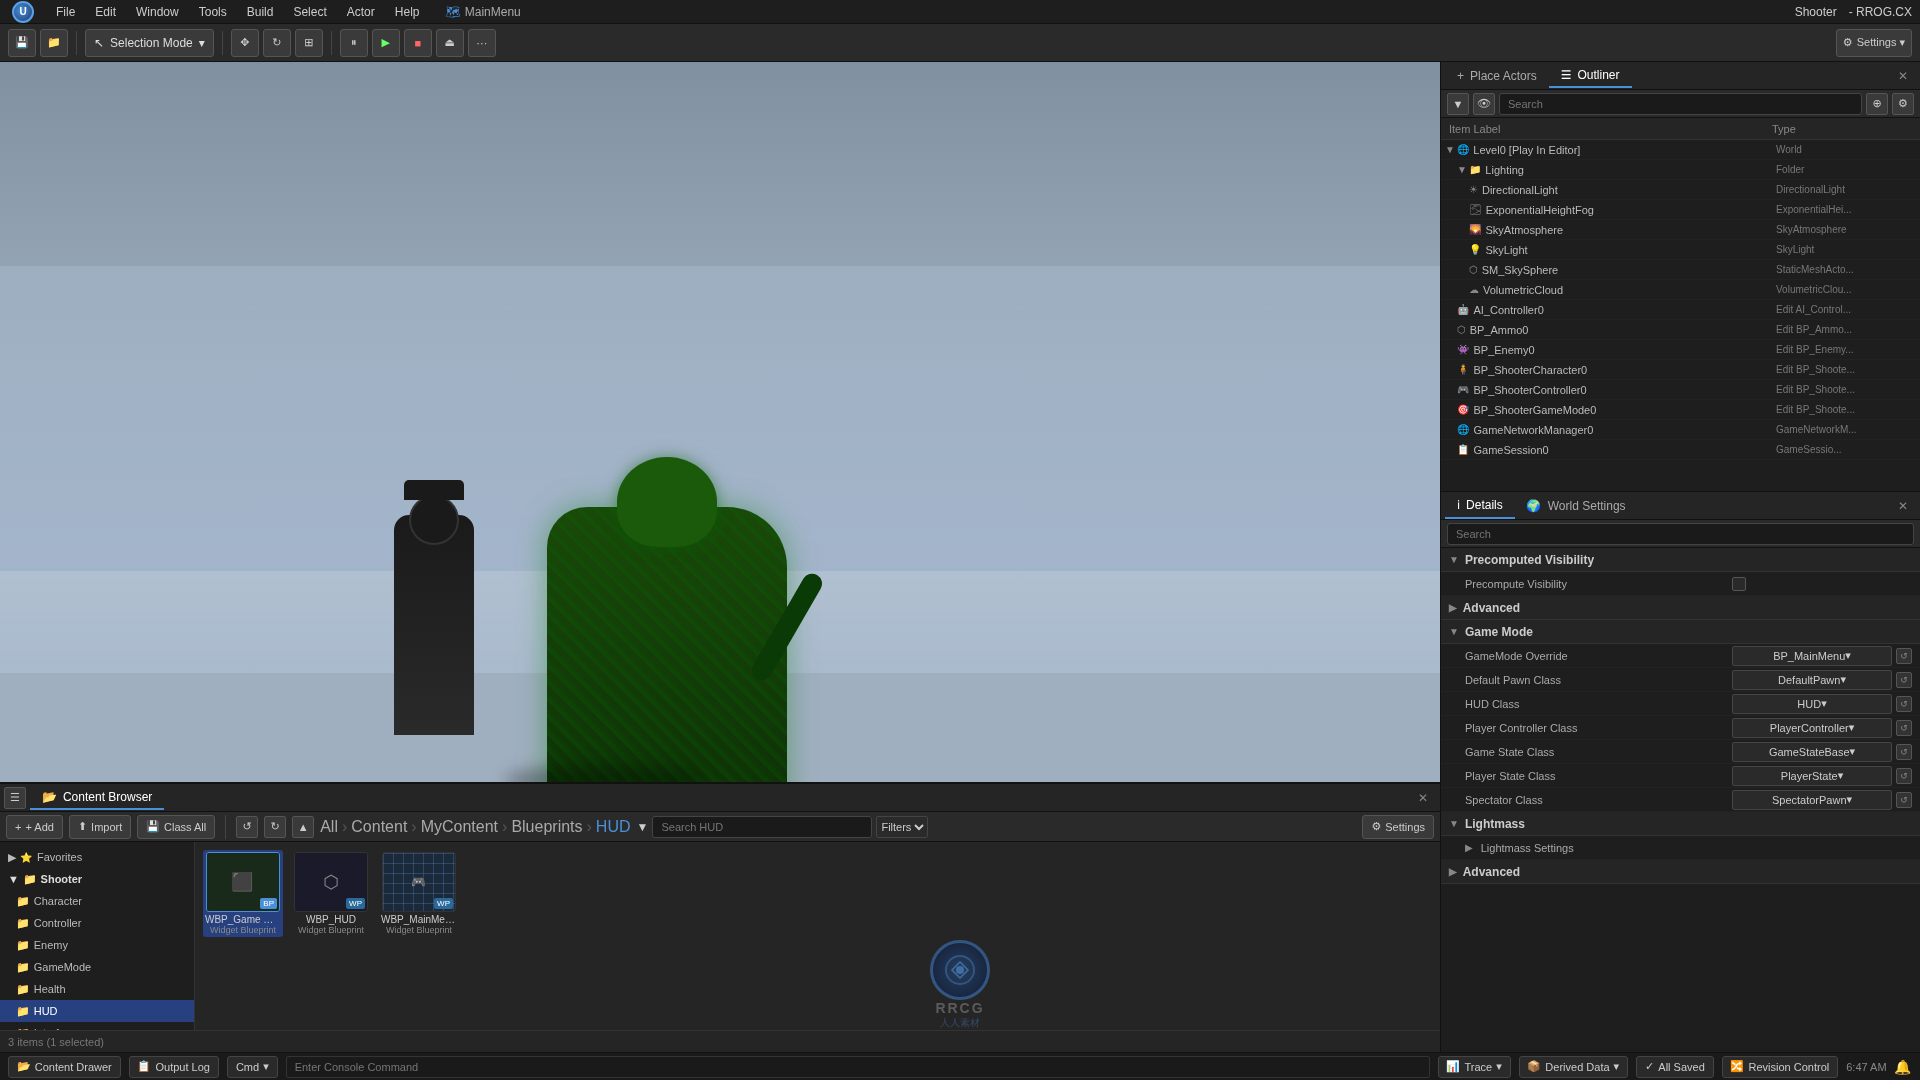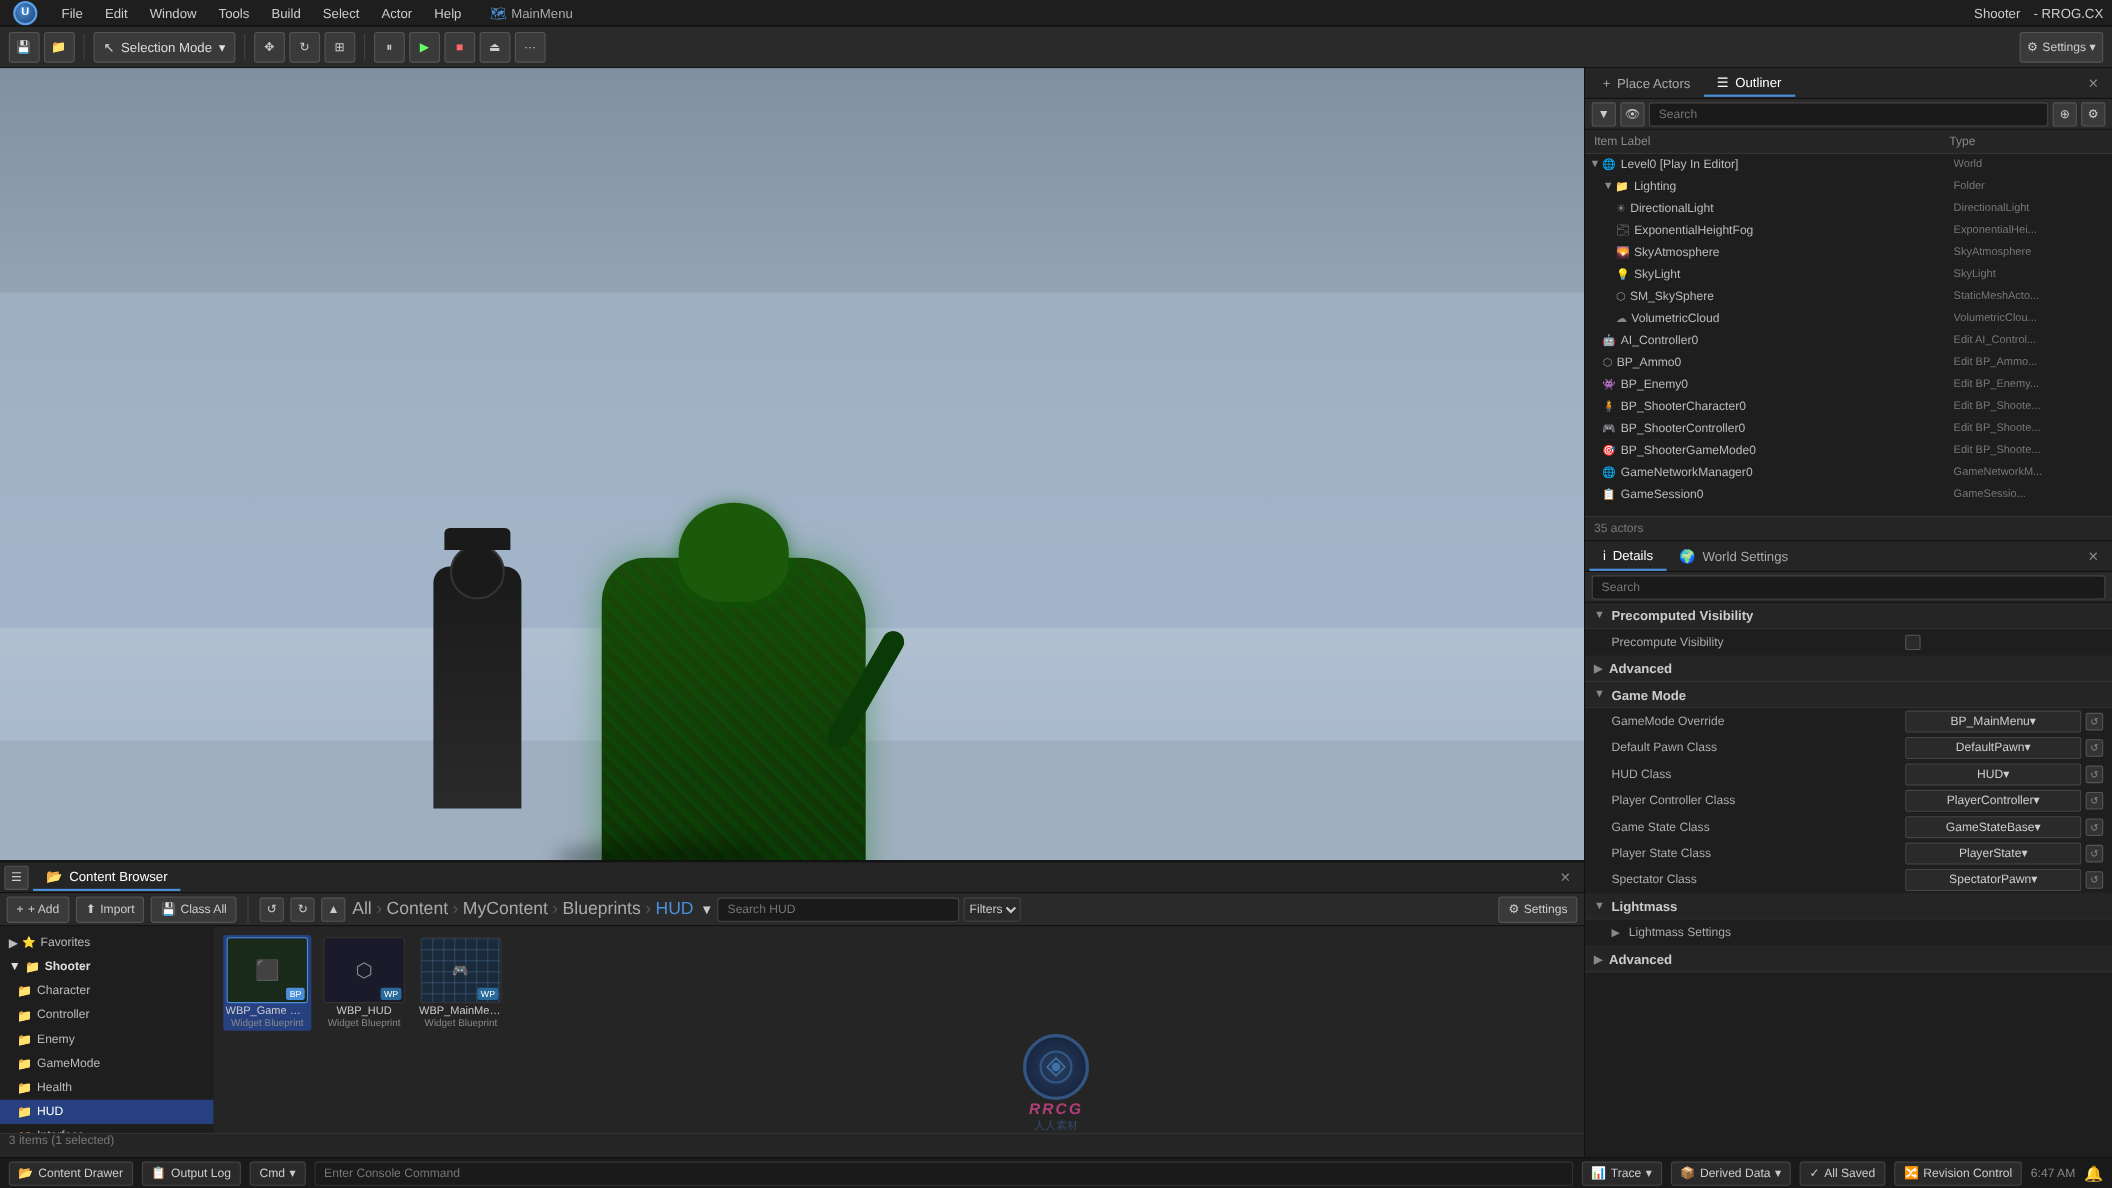--- a/index.html
+++ b/index.html
@@ -496,21 +496,21 @@
     }
     .asset-type {
       font-size: 9px;
       color: #888;
       text-align: center;
     }
     .cb-status-bar {
       height: 22px;
       background: #252525;
       display: flex;
-      align-items: flex-start;
+      align-items: center;
       padding: 0 8px;
       font-size: 11px;
       color: #777;
       border-top: 1px solid #333;
     }
 
     
     .status-bar {
       position: absolute;
       bottom: 0;
@@ -553,21 +553,21 @@
     }
     .watermark-logo {
       width: 60px; height: 60px;
       border-radius: 50%;
       background: radial-gradient(circle, #2a4a7a, #0a1a3a);
       border: 3px solid #3a6aaa;
       display: flex; align-items: center; justify-content: center;
       font-size: 20px; color: #4a90d9; font-weight: bold;
     }
     .watermark-text {
-      font-size: 14px; color: #ec4899; font-weight: bold; letter-spacing: 2px; font-style: italic;
+      font-size: 14px; color: #737373; font-weight: bold; letter-spacing: 2px;
     }
     .watermark-sub {
       font-size: 10px; color: #3a5a8a;
     }
 
     
     ::-webkit-scrollbar { width: 8px; height: 8px; }
     ::-webkit-scrollbar-track { background: #1a1a1a; }
     ::-webkit-scrollbar-thumb { background: #3a3a3a; border-radius: 4px; }
 
@@ -787,23 +787,20 @@
           <div class="outliner-item tree-indent-1">
             <span class="item-icon">🌐</span>
             <span class="item-name">GameNetworkManager0</span>
             <span class="item-type">GameNetworkM...</span>
           </div>
           <div class="outliner-item tree-indent-1">
             <span class="item-icon">📋</span>
             <span class="item-name">GameSession0</span>
             <span class="item-type">GameSessio...</span>
           </div>
-        </div>
-        <div class="outliner-footer">
-          <span>35 actors</span>
         </div>
       </div>
 
       <div class="panel-bottom">
         <div class="panel-tabs">
           <div class="panel-tab active">
             <span>ℹ</span>
             <span>Details</span>
           </div>
           <div class="panel-tab">

